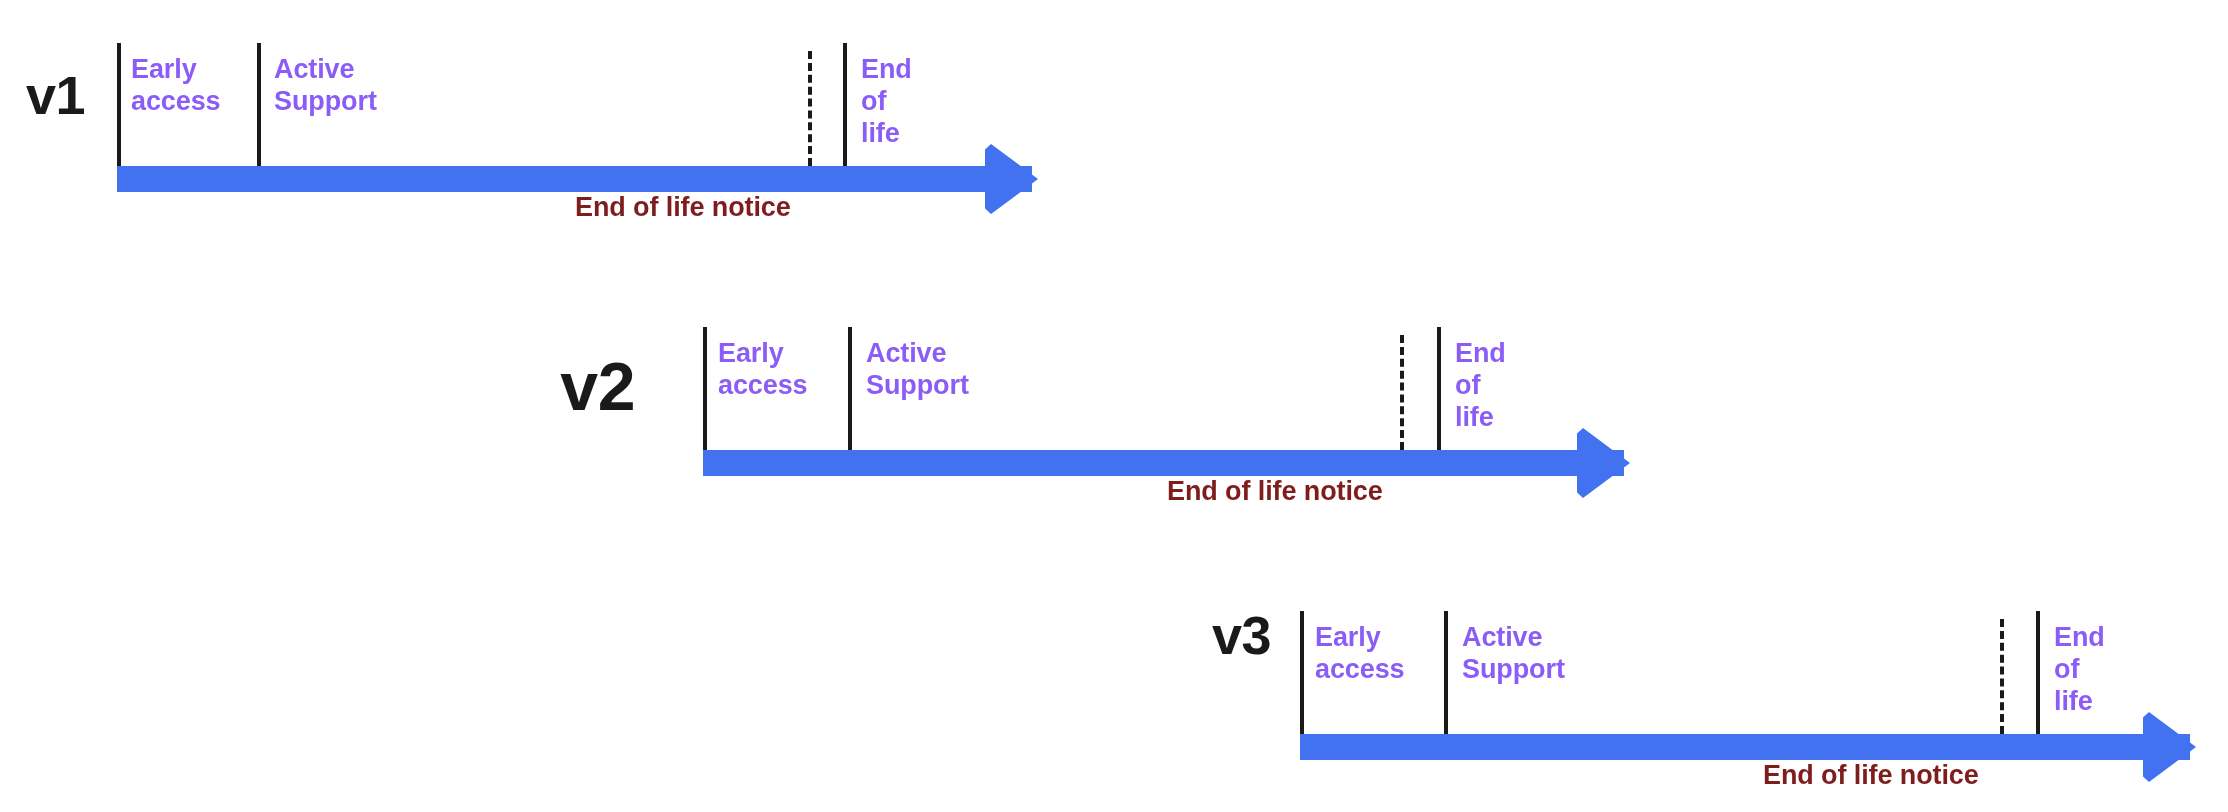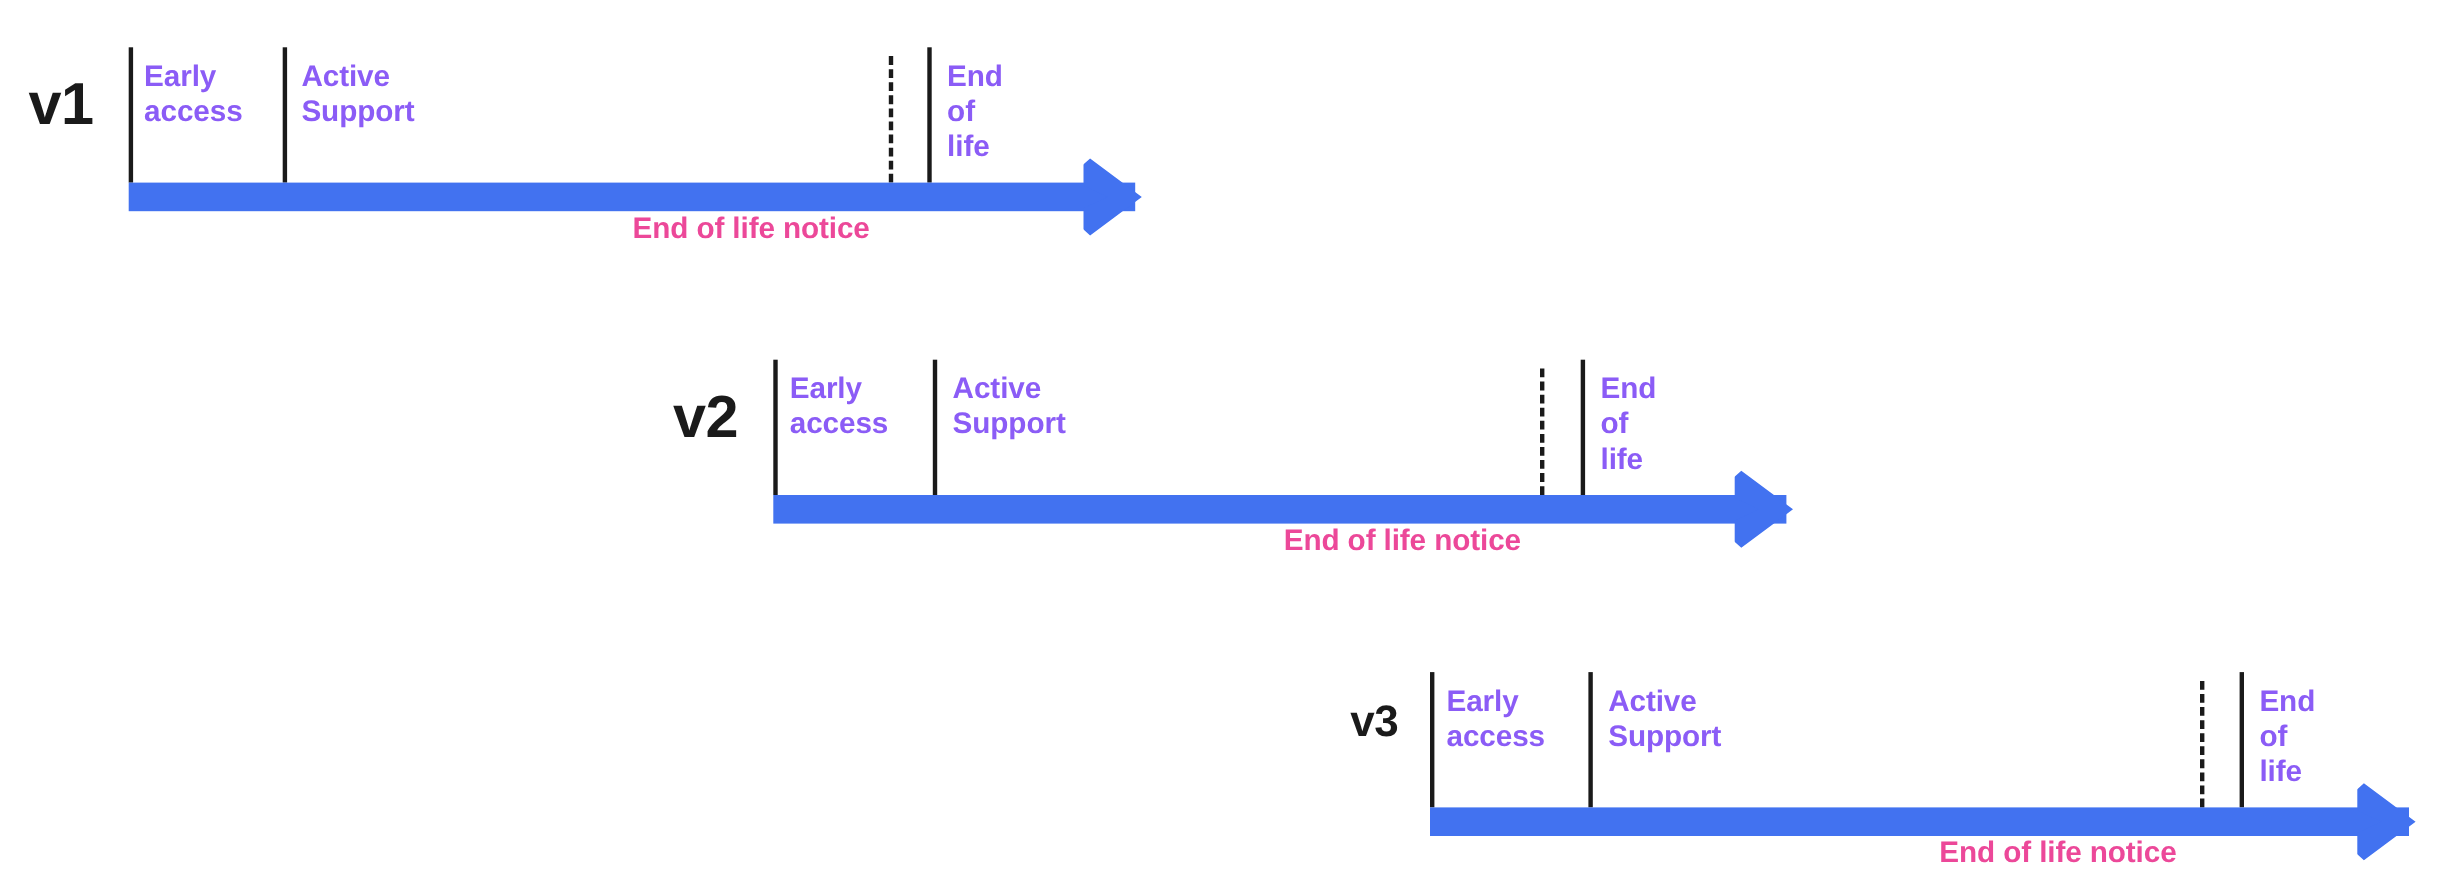--- a/index.html
+++ b/index.html
@@ -53,21 +53,21 @@
   .arrow-head{
     position:absolute;
     height:78px;
     width:58px;
   }
   .arrow-head svg{display:block;width:100%;height:100%;}
 
   .notice-label{
     position:absolute;
     font-weight:bold;
-    color:#ec4899;
+    color:#7f1d1d;
     white-space:nowrap;
     letter-spacing:-0.1px;
   }
 </style>
 </head>
 <body>
 
 <div id="diagram">
 
   <div class="row">
@@ -87,21 +87,21 @@
     <div class="arrow-head" style="left:985px;top:124px;">
       <svg viewBox="0 0 58 78" xmlns="http://www.w3.org/2000/svg">
         <path d="M6 4 L53 39 L6 74 L6 74 L-14 56 L22 39 L-14 22 Z" fill="#4272F0"></path>
       </svg>
     </div>
 
     <div class="notice-label" style="left:575px;top:176px;font-size:27px;">End of life notice</div>
   </div>
 
   <div class="row">
-    <div class="version-label" style="left:596px;top:336px;width:75px;font-size:54px;">v2</div>
+    <div class="version-label" style="left:560px;top:336px;width:75px;font-size:68px;">v2</div>
 
     <div class="tick" style="left:703px;top:311px;height:123px;"></div>
     <div class="tick" style="left:848px;top:311px;height:123px;"></div>
     <div class="tick dashed" style="left:1400px;top:319px;height:115px;"></div>
     <div class="tick" style="left:1437px;top:311px;height:123px;"></div>
 
     <div class="phase-label" style="left:718px;top:322px;font-size:27px;">Early
 access</div>
     <div class="phase-label" style="left:866px;top:322px;font-size:27px;">Active Support</div>
     <div class="phase-label" style="left:1455px;top:322px;font-size:27px;">End of life</div>
@@ -110,21 +110,21 @@
     <div class="arrow-head" style="left:1577px;top:408px;">
       <svg viewBox="0 0 58 78" xmlns="http://www.w3.org/2000/svg">
         <path d="M6 4 L53 39 L6 74 L6 74 L-14 56 L22 39 L-14 22 Z" fill="#4272F0"></path>
       </svg>
     </div>
 
     <div class="notice-label" style="left:1167px;top:460px;font-size:27px;">End of life notice</div>
   </div>
 
   <div class="row">
-    <div class="version-label" style="left:1196px;top:620px;width:75px;font-size:40px;">v3</div>
+    <div class="version-label" style="left:1196px;top:592px;width:75px;font-size:54px;">v3</div>
 
     <div class="tick" style="left:1300px;top:595px;height:123px;"></div>
     <div class="tick" style="left:1444px;top:595px;height:123px;"></div>
     <div class="tick dashed" style="left:2000px;top:603px;height:115px;"></div>
     <div class="tick" style="left:2036px;top:595px;height:123px;"></div>
 
     <div class="phase-label" style="left:1315px;top:606px;font-size:27px;">Early
 access</div>
     <div class="phase-label" style="left:1462px;top:606px;font-size:27px;">Active Support</div>
     <div class="phase-label" style="left:2054px;top:606px;font-size:27px;">End of life</div>

